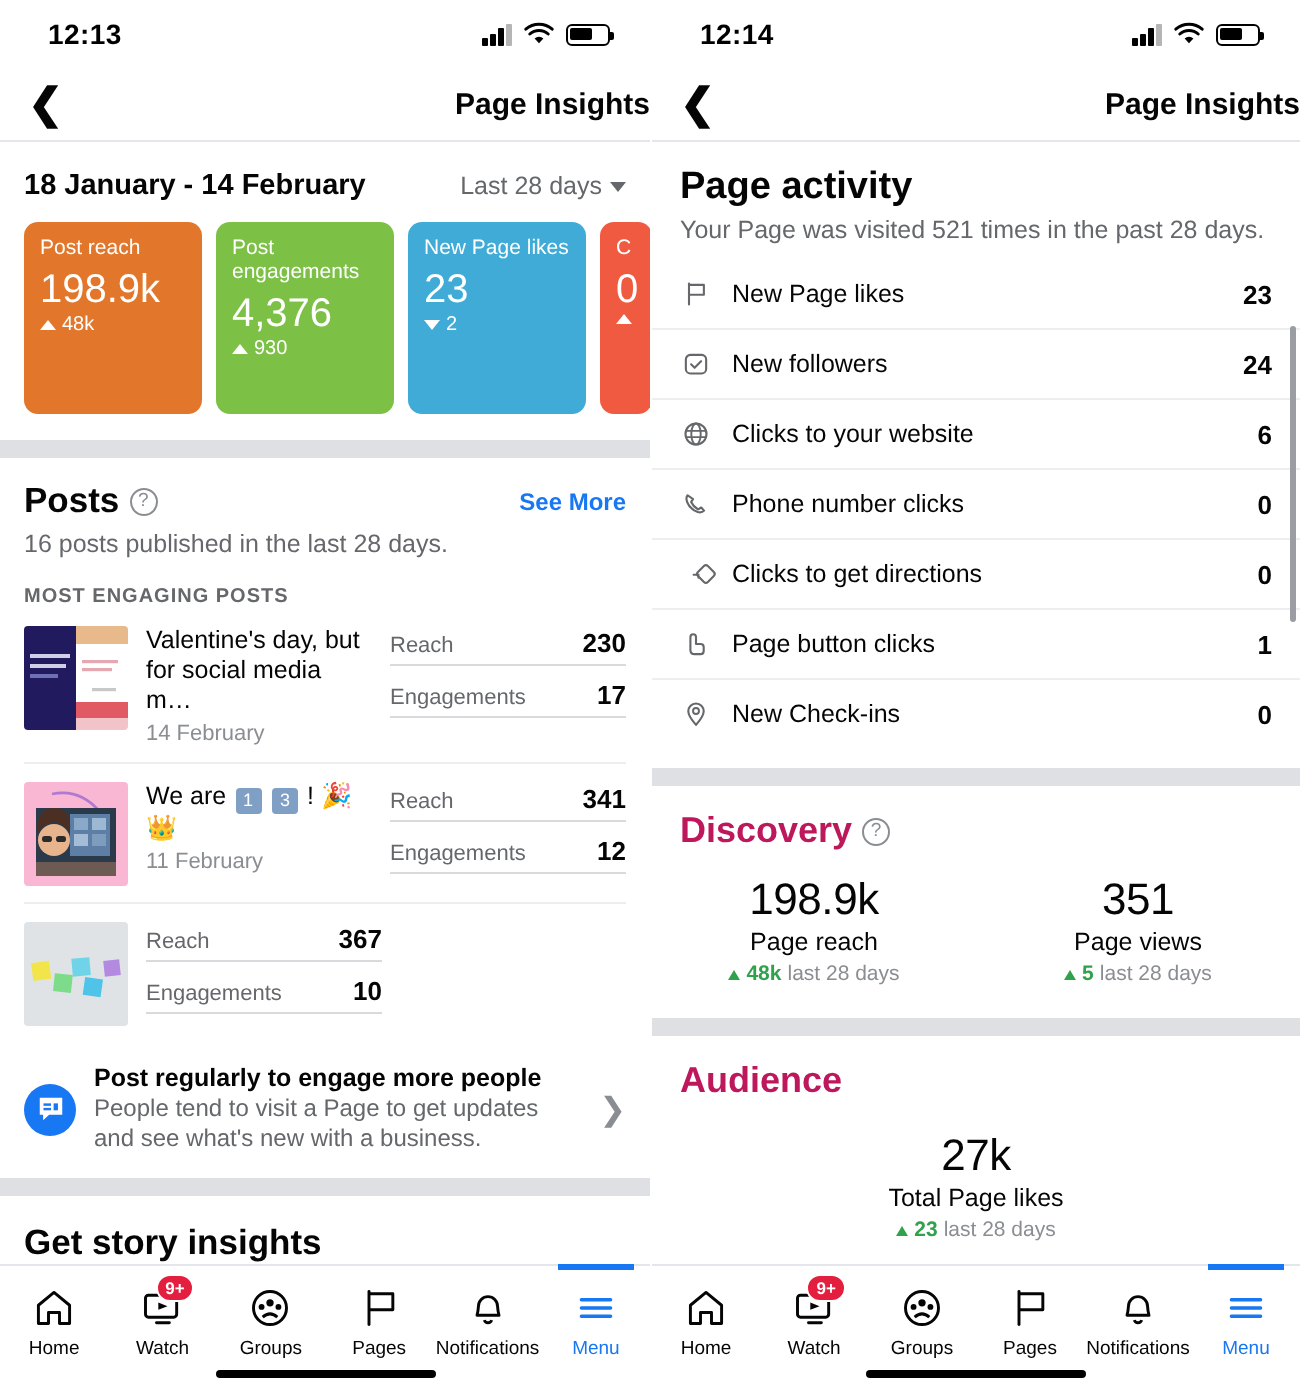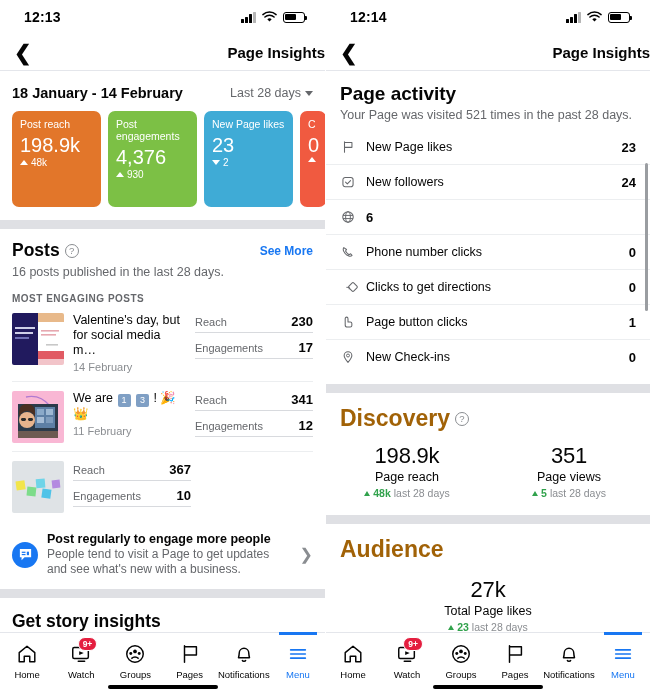--- a/index.html
+++ b/index.html
@@ -139,21 +139,21 @@
   .rsub { font-size:12.5px; color:#65676b; margin-top:3px; }
   .arow {
     display:flex; align-items:center; gap:10px;
     padding: 9.5px 14px; border-bottom:1px solid #eceef0;
   }
   .arow .ai { flex:0 0 16px; display:flex; align-items:center; justify-content:center; color:#65676b; }
   .arow .al { flex:1 1 auto; font-size:12.5px; color:#050505; }
   .arow .av { font-size:13px; font-weight:bold; color:#050505; }
 
   .disc-head { display:flex; align-items:center; gap:5px; padding: 12px 14px 0 14px; }
-  .disc-title { font-size:23px; font-weight:bold; color:#a16207; }
+  .disc-title { font-size:18px; font-weight:bold; color:#be185d; }
   .kpis { display:flex; padding: 11px 0 16px 0; }
   .kpi { flex:1 1 50%; text-align:center; }
   .kpi .n { font-size:22px; color:#050505; letter-spacing:-.2px; }
   .kpi .l { font-size:12.5px; color:#050505; margin-top:1px; }
   .kpi .d { font-size:10.5px; color:#8a8d91; margin-top:3px; display:flex; align-items:center; justify-content:center; gap:3px; }
   .kpi .d b { color:#31a24c; font-weight:bold; }
   .tri-g { width:0;height:0;border-left:3.5px solid transparent;border-right:3.5px solid transparent;border-bottom:5px solid #31a24c; }
 
   .vscroll {
     position:absolute; right:2px; top:92px; width:3px; height:148px;
@@ -499,20 +499,21 @@
           <span class="av">24</span>
         </div>
         <div class="arow">
           <span class="ai">
             <svg width="14" height="14" viewBox="0 0 16 16">
                 <circle cx="8" cy="8" r="6" fill="none" stroke="#65676b" stroke-width="1.2"></circle>
                 <ellipse cx="8" cy="8" rx="2.7" ry="6" fill="none" stroke="#65676b" stroke-width="1.1"></ellipse>
                 <path d="M2.3 6.2 H13.7 M2.3 9.8 H13.7" stroke="#65676b" stroke-width="1.1"></path>
               </svg>
           </span>
+          <span class="al">Clicks to your website</span>
           <span class="av">6</span>
         </div>
         <div class="arow">
           <span class="ai">
             <svg width="14" height="14" viewBox="0 0 16 16">
                 <path d="M3.2 3 Q2 4.4 3 7 q1.6 4 6 5.6 q2.4 0.6 3.6 -0.8 L11 10 l-1.8 1.1 Q6.5 9.6 5.2 6.9 L6.3 5.2 Z" fill="none" stroke="#65676b" stroke-width="1.2" stroke-linejoin="round"></path>
               </svg>
           </span>
           <span class="al">Phone number clicks</span>
           <span class="av">0</span>

